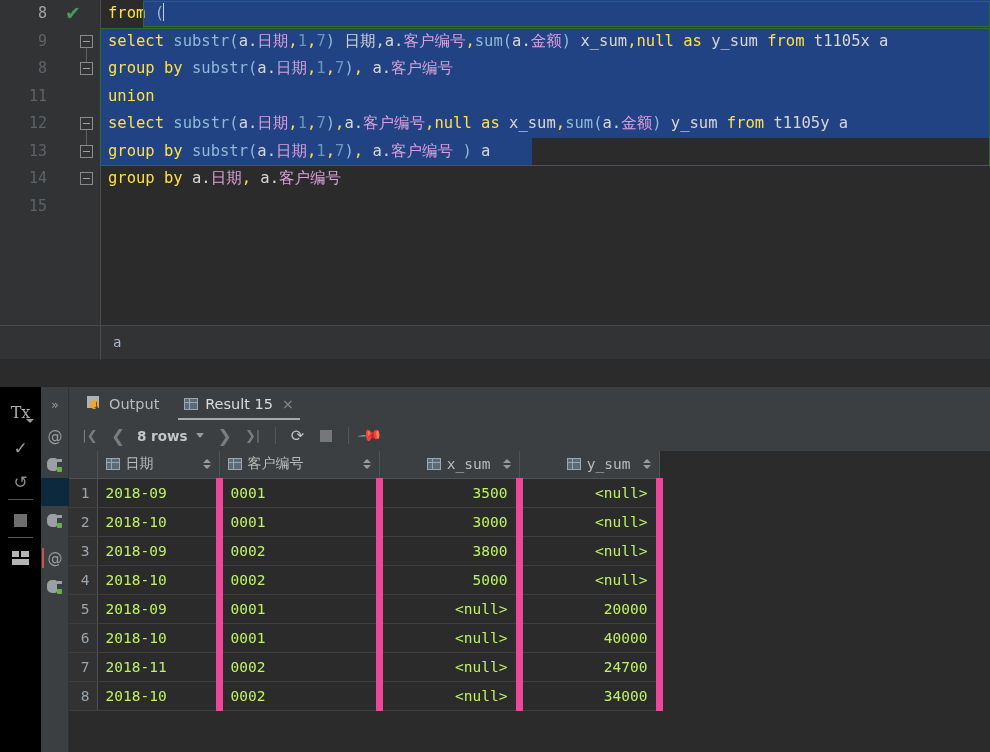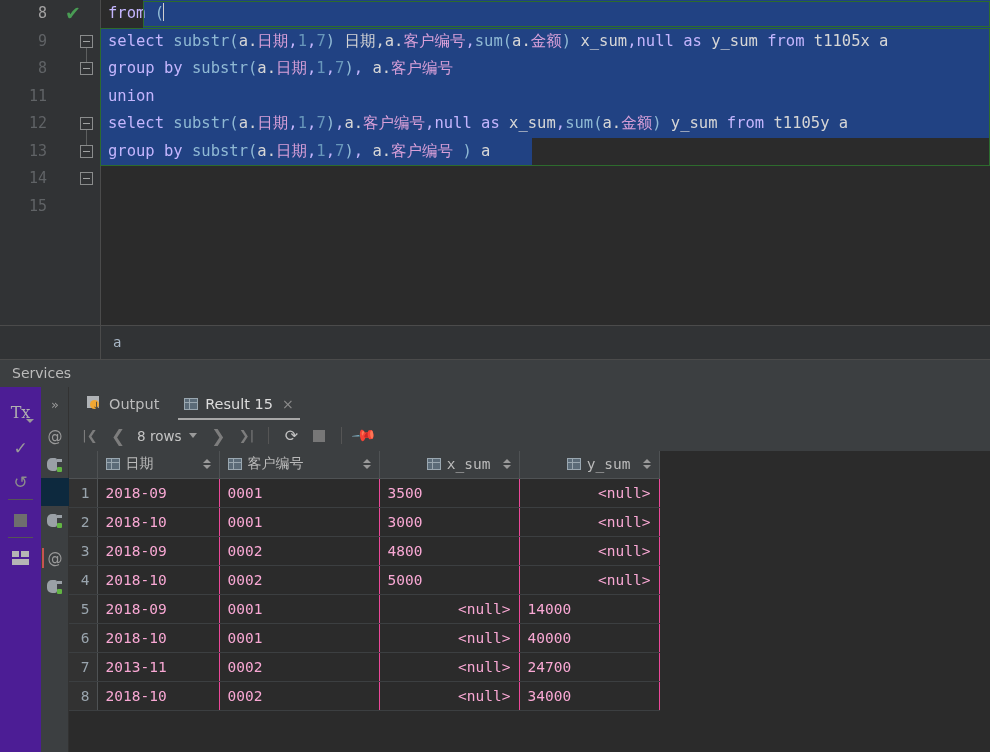--- a/index.html
+++ b/index.html
@@ -53,21 +53,21 @@
   .code-line {
     position: relative; height: 27.5px; line-height: 27.5px;
     font-family: "DejaVu Sans Mono", monospace; font-size: 15.5px;
     white-space: pre; color: #a9b7c6; padding-left: 8px;
   }
   .sel-band {
     position: absolute; left: 0; right: 0; top: 0; height: 100%;
     background: #214283; z-index: 0;
   }
   .code-line > span { position: relative; z-index: 1; }
-  .kw   { color: #c4b5fd; }
+  .kw   { color: #fde047; }
   .fn   { color: #8fb9d4; }
   .col  { color: #d9a0d9; }
   .num  { color: #6897bb; }
   .plain{ color: #a9b7c6; }
   .white{ color: #d6d6d6; }
   .caret {
     display: inline-block; width: 1px; height: 18px; background: #cfcfcf;
     vertical-align: -3px; margin-left: -1px;
   }
   .sel-outline {
@@ -93,21 +93,21 @@
   .services-title {
     position: absolute; left: 12px; top: 5px;
     font-size: 14px; color: #bbbbbb; font-family: "DejaVu Sans", sans-serif;
   }
   .panel-body {
     position: absolute; left: 0; top: 387px; width: 990px; height: 365px;
     background: #3c3f41;
   }
   .tool-col {
     position: absolute; left: 0; top: 0; width: 51px; height: 365px;
-    background: #4c1d95; border-right: 7px solid #bef264;
+    background: #000000; border-right: 7px solid #bef264;
   }
   .tool-btn {
     position: absolute; left: 0; width: 41px; height: 34px;
     display: flex; align-items: center; justify-content: center;
     color: #8c8c8c; font-size: 16px;
   }
   .tx-btn { top: 10px; font-size: 16px; color: #b0b0b0;
     font-family: "DejaVu Serif", serif; }
   .tx-caret {
     position: absolute; right: 7px; bottom: 6px; width: 0; height: 0;
@@ -177,21 +177,21 @@
   
   .res-toolbar {
     position: absolute; left: 69px; top: 33px; width: 921px; height: 31px;
     background: #3c3f41; display: flex; align-items: center; padding-left: 8px; gap: 2px;
   }
   .tb-btn {
     width: 26px; height: 26px; display: flex; align-items: center; justify-content: center;
     color: #7d7d7d; font-size: 15px; font-family: "DejaVu Sans", sans-serif;
   }
   .rows-label { color: #c5c5c5; font-size: 13.5px; padding: 0 4px;
-    font-family: "DejaVu Sans", sans-serif; }
+    font-family: "DejaVu Sans", sans-serif; font-weight: bold; }
   .tb-caret { width: 0; height: 0; border-left: 4px solid transparent;
     border-right: 4px solid transparent; border-top: 5px solid #9a9a9a; margin-left: 2px; }
   .tb-sep { width: 1px; height: 17px; background: #555; margin: 0 7px; }
   .refresh-ic { color: #c2c2c2; font-size: 16px; }
   .stop-ic { width: 12px; height: 12px; background: #777; }
   .pin-ic { color: #c9a26b; font-size: 16px; transform: rotate(40deg); }
 
   
   .grid-wrap {
     position: absolute; left: 69px; top: 64px; width: 921px; height: 301px;
@@ -209,29 +209,29 @@
   .th-inner.right { justify-content: flex-end; }
   .th-text { font-size: 14px; }
   .th-text.mono { font-family: "DejaVu Sans Mono", monospace; font-size: 14.5px; }
   .sorter { display: inline-flex; flex-direction: column; gap: 2px; margin-left: auto; }
   .sorter.tight { margin-left: 6px; }
   .sorter i { width: 0; height: 0; border-left: 4px solid transparent;
     border-right: 4px solid transparent; display: block; }
   .sorter i.up { border-bottom: 4px solid #9a9a9a; }
   .sorter i.dn { border-top: 4px solid #9a9a9a; }
   table.rgrid td {
-    height: 29px; padding: 0 8px; font-size: 14.5px; color: #f9a8d4;
-    border-right: 1px solid #ec4899; border-bottom: 1px solid #3c3f41;
+    height: 29px; padding: 0 8px; font-size: 14.5px; color: #bef264;
+    border-right: 7px solid #ec4899; border-bottom: 1px solid #3c3f41;
     background: #2b2b2b;
   }
   table.rgrid td.rownum {
     width: 28px; background: #323232; color: #9aa5ae; text-align: right;
     padding-right: 7px; border-right: 1px solid #4f5254;
   }
-  td.num-cell { text-align: left; }
+  td.num-cell { text-align: right; }
   td.nullv { text-align: right; color: #6d6d6d; }
   .colw-date { width: 122px; }
   .colw-cust { width: 160px; }
   .colw-x { width: 140px; }
   .colw-y { width: 140px; }
 </style>
 </head>
 <body>
 
 <div class="app">
@@ -267,34 +267,32 @@
         <div class="marker-row"></div>
       </div>
     <div class="code-pane" id="codepane">
       <div class="vline"></div>
     <div class="code-line"><div class="sel-band" style="left: 43px;"></div><span class="kw">from </span><span class="fn">(</span><span class="caret"></span></div>
         <div class="code-line"><div class="sel-band"></div><span class="kw">select</span><span class="plain"> </span><span class="fn">substr</span><span class="fn">(</span><span class="white">a.</span><span class="col">日期</span><span class="kw">,</span><span class="num">1</span><span class="kw">,</span><span class="num">7</span><span class="fn">)</span><span class="white"> 日期,</span><span class="white">a.</span><span class="col">客户编号</span><span class="kw">,</span><span class="fn">sum</span><span class="fn">(</span><span class="white">a.</span><span class="col">金额</span><span class="fn">)</span><span class="white"> x_sum</span><span class="kw">,</span><span class="kw">null</span><span class="plain"> </span><span class="kw">as</span><span class="white"> y_sum </span><span class="kw">from</span><span class="white"> t1105x a</span></div>
         <div class="code-line"><div class="sel-band"></div><span class="kw">group by</span><span class="plain"> </span><span class="fn">substr</span><span class="fn">(</span><span class="white">a.</span><span class="col">日期</span><span class="kw">,</span><span class="num">1</span><span class="kw">,</span><span class="num">7</span><span class="fn">)</span><span class="kw">, </span><span class="white">a.</span><span class="col">客户编号</span></div>
         <div class="code-line"><div class="sel-band"></div><span class="kw">union</span></div>
         <div class="code-line"><div class="sel-band"></div><span class="kw">select</span><span class="plain"> </span><span class="fn">substr</span><span class="fn">(</span><span class="white">a.</span><span class="col">日期</span><span class="kw">,</span><span class="num">1</span><span class="kw">,</span><span class="num">7</span><span class="fn">)</span><span class="kw">,</span><span class="white">a.</span><span class="col">客户编号</span><span class="kw">,</span><span class="kw">null</span><span class="plain"> </span><span class="kw">as</span><span class="white"> x_sum</span><span class="kw">,</span><span class="fn">sum</span><span class="fn">(</span><span class="white">a.</span><span class="col">金额</span><span class="fn">)</span><span class="white"> y_sum </span><span class="kw">from</span><span class="white"> t1105y a</span></div>
         <div class="code-line"><div class="sel-band" style="right: auto; width: 432px;"></div><span class="kw">group by</span><span class="plain"> </span><span class="fn">substr</span><span class="fn">(</span><span class="white">a.</span><span class="col">日期</span><span class="kw">,</span><span class="num">1</span><span class="kw">,</span><span class="num">7</span><span class="fn">)</span><span class="kw">, </span><span class="white">a.</span><span class="col">客户编号</span><span class="plain"> </span><span class="fn">)</span><span class="white"> a</span></div>
+        <div class="code-line"><span class="kw">group by</span><span class="plain"> </span><span class="white">a.</span><span class="col">日期</span><span class="kw">, </span><span class="white">a.</span><span class="col">客户编号</span></div>
         <div class="code-line"></div>
       </div>
   <div class="sel-outline" style="left: 143px; top: 1px; width: 847px; height: 26px;"></div>
       <div class="sel-outline" style="left: 100px; top: 28px; width: 890px; height: 138px;"></div>
     </div>
 
   <div class="status-strip">
     <div class="lsep"></div>
     <div class="sc">a</div>
   </div>
 
-  <div class="services-header">
-    <div class="services-title">Services</div>
-  </div>
 
   <div class="panel-body">
 
     <div class="tool-col">
       <div class="tool-btn tx-btn" style="top:8px">
         <span>Tx</span>
         <span class="tx-caret"></span>
       </div>
       <div class="tool-btn" style="top:44px;color:#9a9a9a;font-size:17px">✓</div>
       <div class="tool-btn" style="top:78px;color:#8c8c8c;font-size:17px">↺</div>
@@ -441,47 +439,47 @@
               <td class="rownum">2</td>
               <td>2018-10</td>
               <td>0001</td>
               <td class="num-cell">3000</td>
               <td class="nullv">&lt;null&gt;</td>
             </tr>
             <tr>
               <td class="rownum">3</td>
               <td>2018-09</td>
               <td>0002</td>
-              <td class="num-cell">4800</td>
+              <td class="num-cell">3800</td>
               <td class="nullv">&lt;null&gt;</td>
             </tr>
             <tr>
               <td class="rownum">4</td>
               <td>2018-10</td>
               <td>0002</td>
               <td class="num-cell">5000</td>
               <td class="nullv">&lt;null&gt;</td>
             </tr>
             <tr>
               <td class="rownum">5</td>
               <td>2018-09</td>
               <td>0001</td>
               <td class="nullv">&lt;null&gt;</td>
-              <td class="num-cell">14000</td>
+              <td class="num-cell">20000</td>
             </tr>
             <tr>
               <td class="rownum">6</td>
               <td>2018-10</td>
               <td>0001</td>
               <td class="nullv">&lt;null&gt;</td>
               <td class="num-cell">40000</td>
             </tr>
             <tr>
               <td class="rownum">7</td>
-              <td>2013-11</td>
+              <td>2018-11</td>
               <td>0002</td>
               <td class="nullv">&lt;null&gt;</td>
               <td class="num-cell">24700</td>
             </tr>
             <tr>
               <td class="rownum">8</td>
               <td>2018-10</td>
               <td>0002</td>
               <td class="nullv">&lt;null&gt;</td>
               <td class="num-cell">34000</td>

